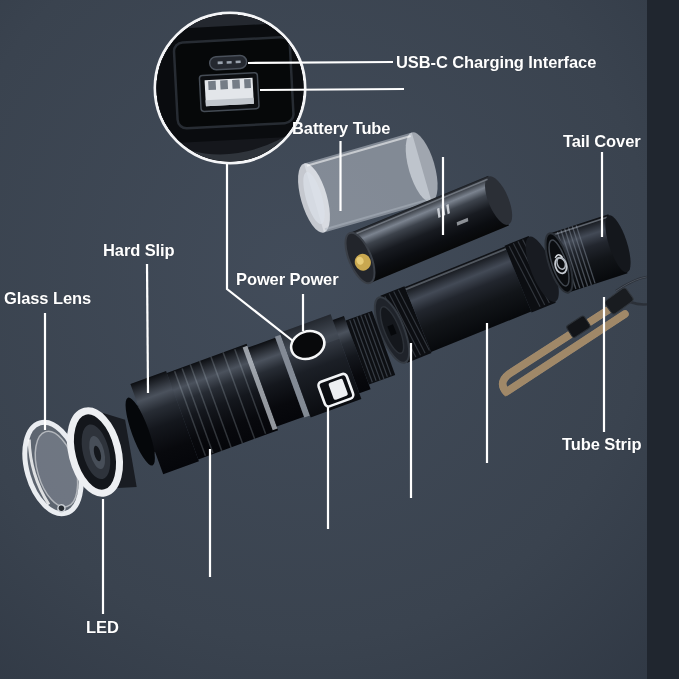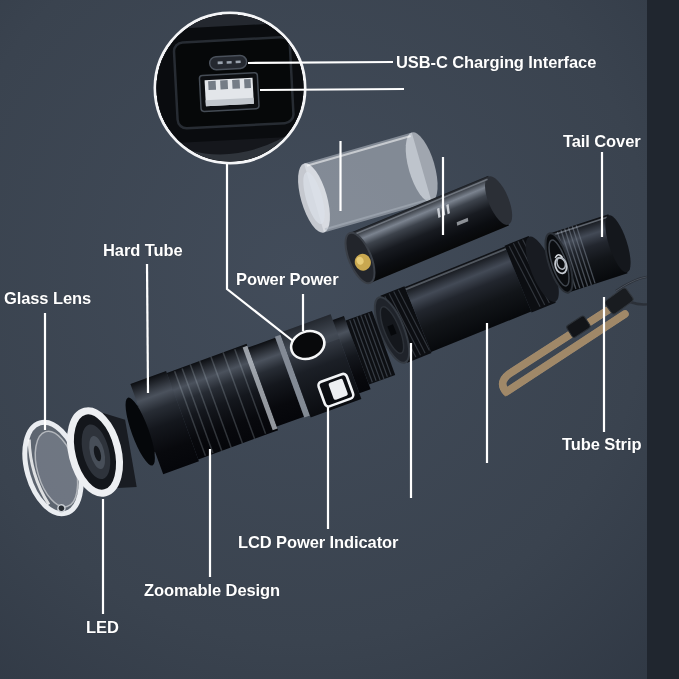--- a/index.html
+++ b/index.html
@@ -238,22 +238,21 @@
     <line x1="604" y1="297" x2="604" y2="432"></line>
     <line x1="487" y1="323" x2="487" y2="463"></line>
     <line x1="411" y1="343" x2="411" y2="498"></line>
     <line x1="328" y1="407" x2="328" y2="529"></line>
     <line x1="210" y1="449" x2="210" y2="577"></line>
     <line x1="103" y1="499" x2="103" y2="614"></line>
   </g>
 </svg>
 
 <div class="lbl lbl-usbc">USB-C Charging Interface</div>
+<div class="lbl lbl-tube">Battery Tube</div>
 <div class="lbl lbl-tail">Tail Cover</div>
-<div class="lbl lbl-hard">Hard Tube</div>
+<div class="lbl lbl-hard">Hard Slip</div>
 <div class="lbl lbl-power">Power Power</div>
 <div class="lbl lbl-glass">Glass Lens</div>
 <div class="lbl lbl-wrist">Tube Strip</div>
-<div class="lbl lbl-lcd">LCD Power Indicator</div>
-<div class="lbl lbl-zoom">Zoomable Design</div>
 <div class="lbl lbl-led">LED</div>
 
 </div>
 
 </body></html>

